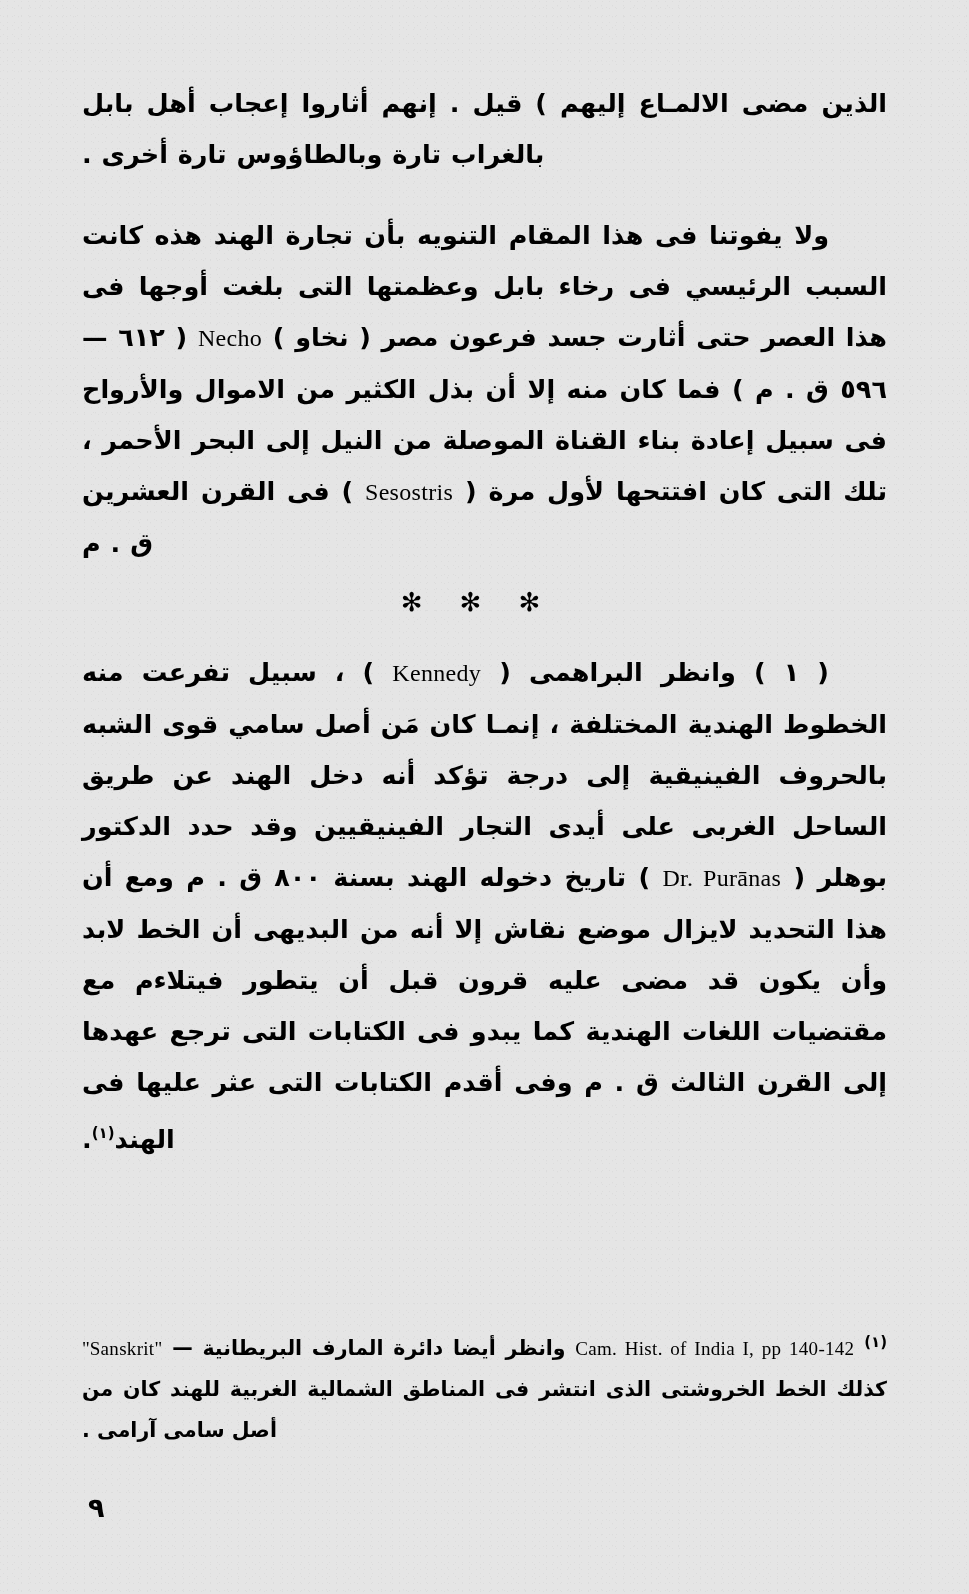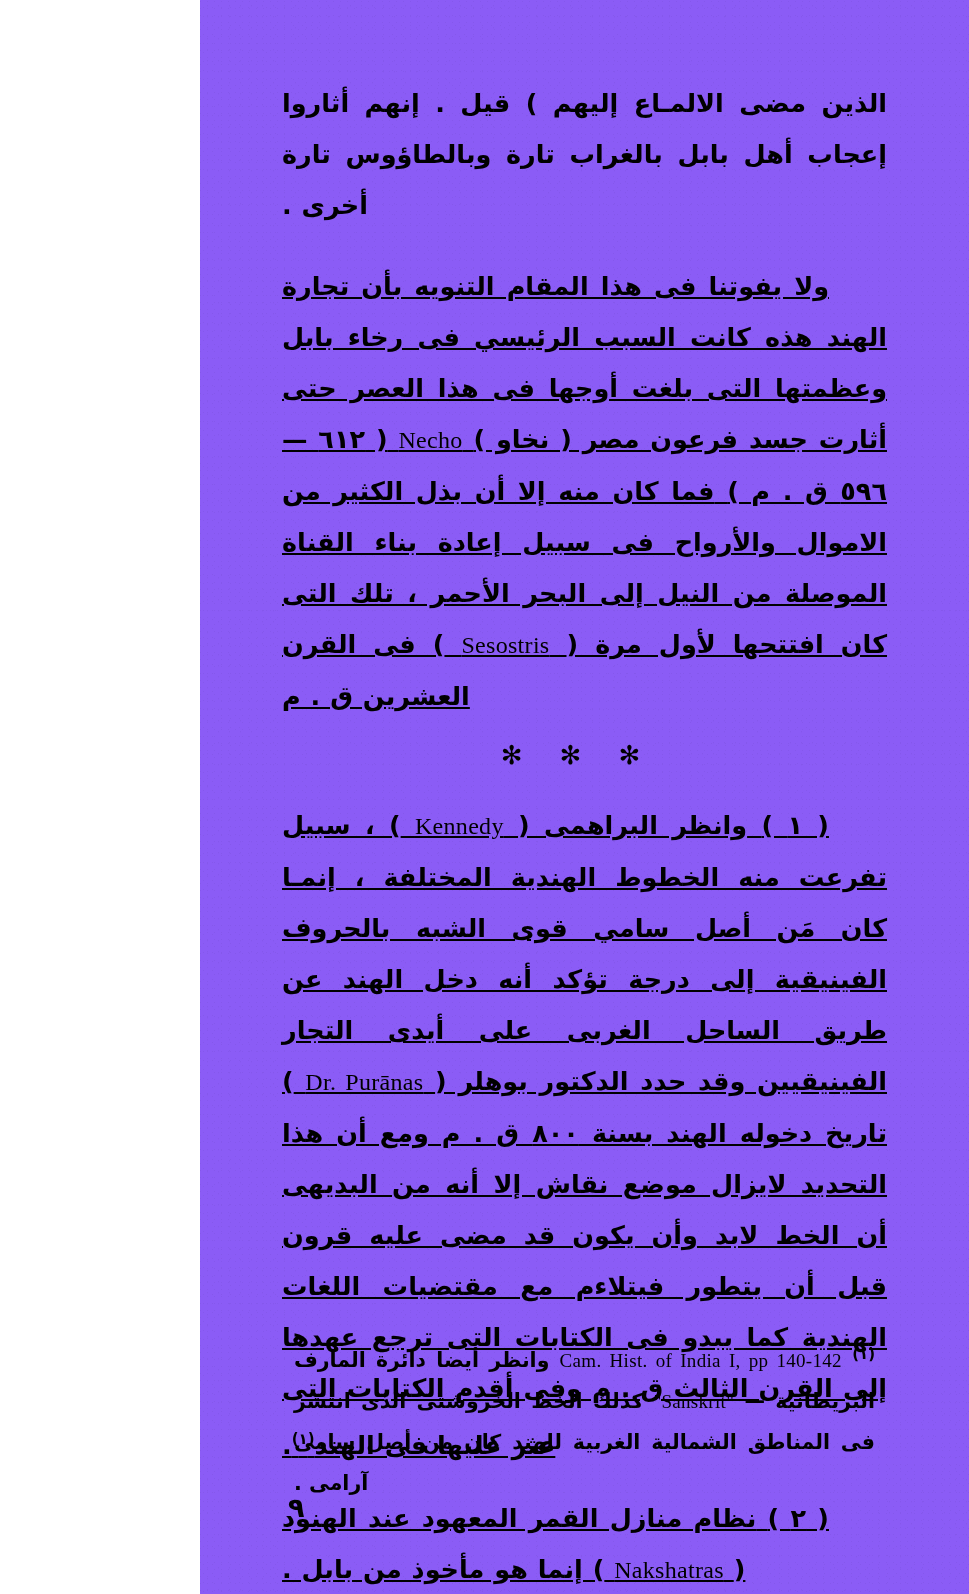--- a/index.html
+++ b/index.html
@@ -2,23 +2,23 @@
 <html lang="ar" dir="rtl"><head>
 <meta charset="utf-8">
 <style>
   html, body {
     margin: 0;
     padding: 0;
     background: #ffffff;
   }
   .page {
     position: relative;
-    width: 769px;
+    width: 969px;
     height: 1594px;
-    background: #8b5cf6;
+    background: #e5e5e5;
     overflow: hidden;
     font-family: "DejaVu Sans", sans-serif;
     color: #000000;
   }
   .content {
     position: absolute;
     top: 78px;
     right: 82px;
     left: 82px;
     direction: rtl;
@@ -31,21 +31,20 @@
     line-height: 51px;
     text-align: justify;
     text-align-last: left;
     margin: 0 0 6px 0;
     letter-spacing: 0px;
     word-spacing: 1px;
     font-weight: 700;
   }
   .para.indent {
     text-indent: 58px;
-    text-decoration: underline;
   }
   .para.gap-top {
     margin-top: 30px;
   }
   .para.gap-small {
     margin-top: 22px;
   }
   .lat {
     font-family: "Liberation Serif", "DejaVu Serif", serif;
     font-weight: 400;
@@ -81,21 +80,21 @@
     right: 82px;
     top: 1322px;
     direction: rtl;
     text-align: justify;
     text-align-last: left;
   }
   .fn-line {
     font-size: 20.5px;
     line-height: 41px;
     font-weight: 700;
-    margin: 12px;
+    margin: 0;
   }
   .fn-line .lat {
     font-size: 19px;
     font-weight: 400;
   }
   .fn-marker {
     font-size: 15px;
     vertical-align: super;
   }
 
@@ -145,26 +144,20 @@
 
     <p class="para indent gap-top">
       <span class="num-ar">( ١ )</span>
       <span>وانظر البراهمى (</span>
       <span class="lat">Kennedy</span>
       <span>) ، سبيل تفرعت منه الخطوط الهندية المختلفة ، إنمـا كان مَن أصل سامي قوى الشبه بالحروف الفينيقية إلى درجة تؤكد أنه دخل الهند عن طريق الساحل الغربى على أيدى التجار الفينيقيين وقد حدد الدكتور بوهلر (</span>
       <span class="lat">Dr. Purānas</span>
       <span>) تاريخ دخوله الهند بسنة ٨٠٠ ق . م ومع أن هذا التحديد لايزال موضع نقاش إلا أنه من البديهى أن الخط لابد وأن يكون قد مضى عليه قرون قبل أن يتطور فيتلاءم مع مقتضيات اللغات الهندية كما يبدو فى الكتابات التى ترجع عهدها إلى القرن الثالث ق . م وفى أقدم الكتابات التى عثر عليها فى الهند</span><sup class="fn">(١)</sup><span>.</span>
     </p>
 
-    <p class="para indent gap-small">
-      <span class="num-ar">( ٢ )</span>
-      <span>نظام منازل القمر المعهود عند الهنود (</span>
-      <span class="lat">Nakshatras</span>
-      <span>) إنما هو مأخوذ من بابل .</span>
-    </p>
 
 
   </div>
 
   <div class="footnotes">
     <p class="fn-line">
       <span class="fn-marker">(١)</span>
       <span class="lat">Cam. Hist. of India I, pp 140-142</span>
       <span>وانظر أيضا دائرة المارف البريطانية</span>
       <span>—</span>

